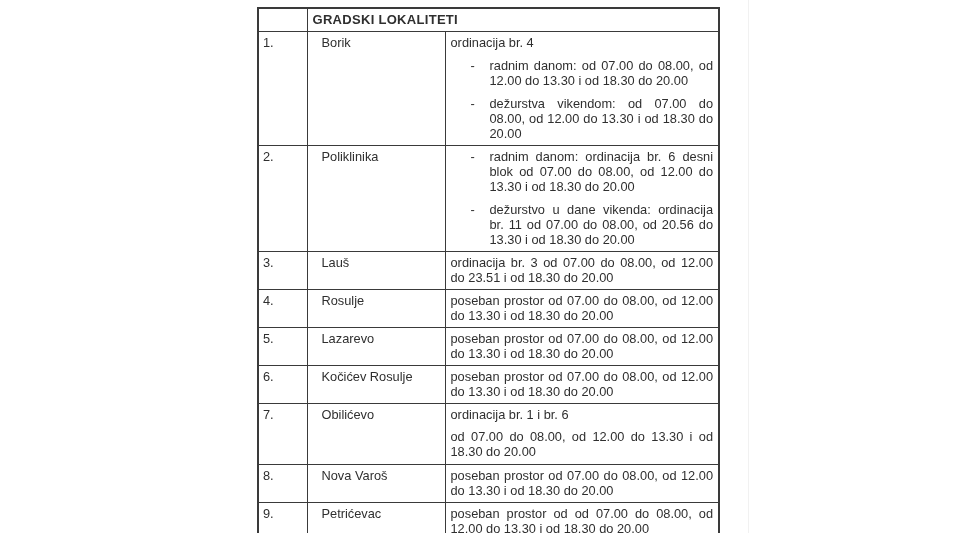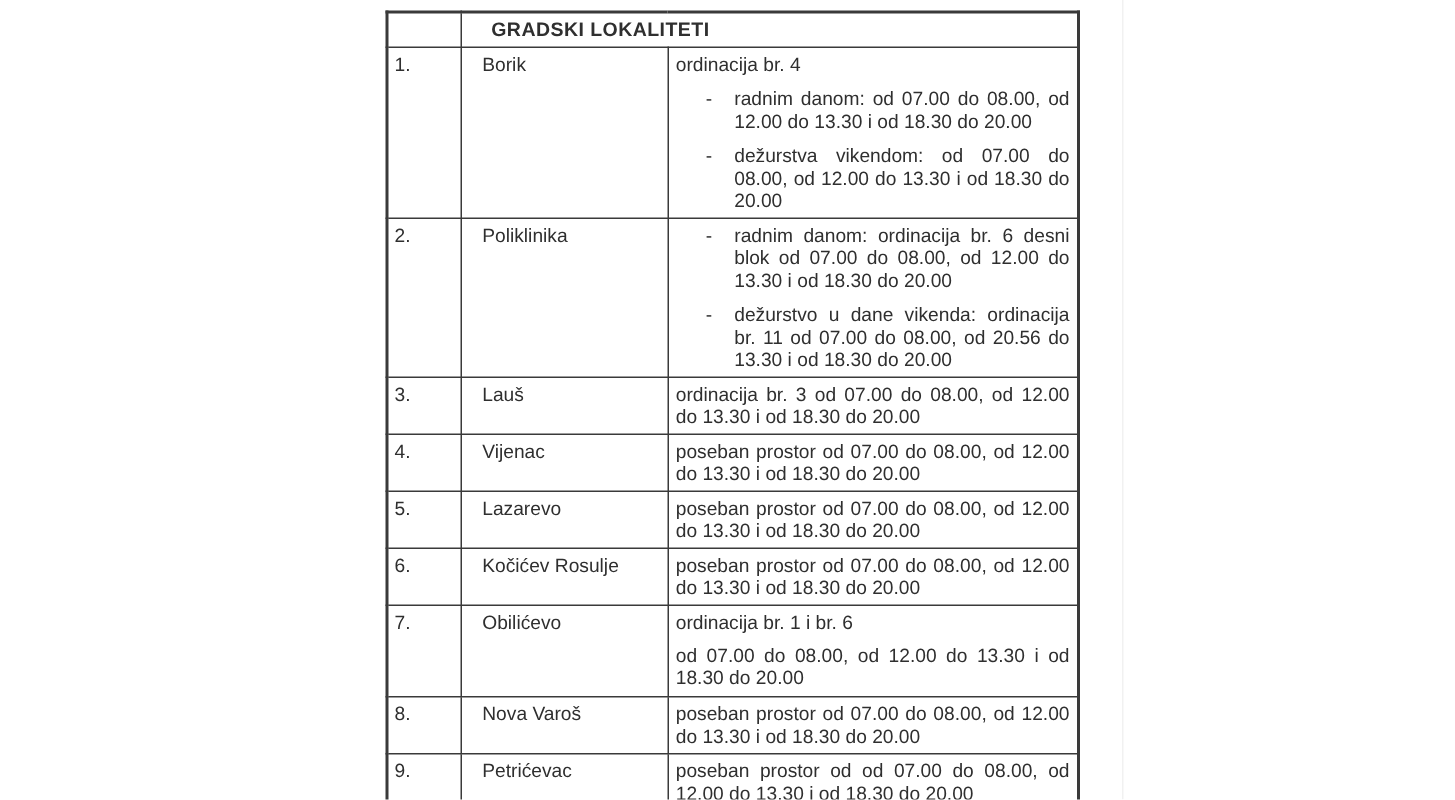--- a/index.html
+++ b/index.html
@@ -37,21 +37,21 @@
     border: 1px solid #3a3a3a;
     vertical-align: top;
     padding: 3px 5px 4px 5px;
     font-weight: normal;
   }
   .doc-table th.title {
     text-align: left;
     font-weight: bold;
     font-size: 13px;
     letter-spacing: 0.3px;
-    padding-left: 20px;
+    padding-left: 5px;
   }
   thead tr { height: 21px; }
   tbody tr:nth-child(1) { height: 95px; }
   tbody tr:nth-child(2) { height: 106px; }
   tbody tr:nth-child(3) { height: 38px; }
   tbody tr:nth-child(4) { height: 37px; }
   tbody tr:nth-child(5) { height: 37px; }
   tbody tr:nth-child(6) { height: 38px; }
   tbody tr:nth-child(7) { height: 61px; }
   tbody tr:nth-child(8) { height: 37px; }
@@ -108,26 +108,26 @@
           <td class="name">Poliklinika</td>
           <td class="details">
             <div class="bullet">radnim danom: ordinacija br. 6 desni blok od 07.00 do 08.00, od 12.00 do 13.30 i od 18.30 do 20.00</div>
             <div class="bullet">dežurstvo u dane vikenda: ordinacija br. 11  od 07.00 do 08.00, od 20.56 do 13.30 i od 18.30 do 20.00</div>
           </td>
         </tr>
         <tr>
           <td class="num">3.</td>
           <td class="name">Lauš</td>
           <td class="details">
-            <div class="para">ordinacija br. 3  od 07.00 do 08.00, od 12.00 do 13.30 i od 18.30 do 20.00</div>
+            <div class="para">ordinacija br. 3  od 07.00 do 08.00, od 12.00 do 23.51 i od 18.30 do 20.00</div>
           </td>
         </tr>
         <tr>
           <td class="num">4.</td>
-          <td class="name">Vijenac</td>
+          <td class="name">Rosulje</td>
           <td class="details">
             <div class="para">poseban prostor od 07.00 do 08.00, od 12.00 do 13.30 i od 18.30 do 20.00</div>
           </td>
         </tr>
         <tr>
           <td class="num">5.</td>
           <td class="name">Lazarevo</td>
           <td class="details">
             <div class="para">poseban prostor od 07.00 do 08.00, od 12.00 do 13.30 i od 18.30 do 20.00</div>
           </td>

